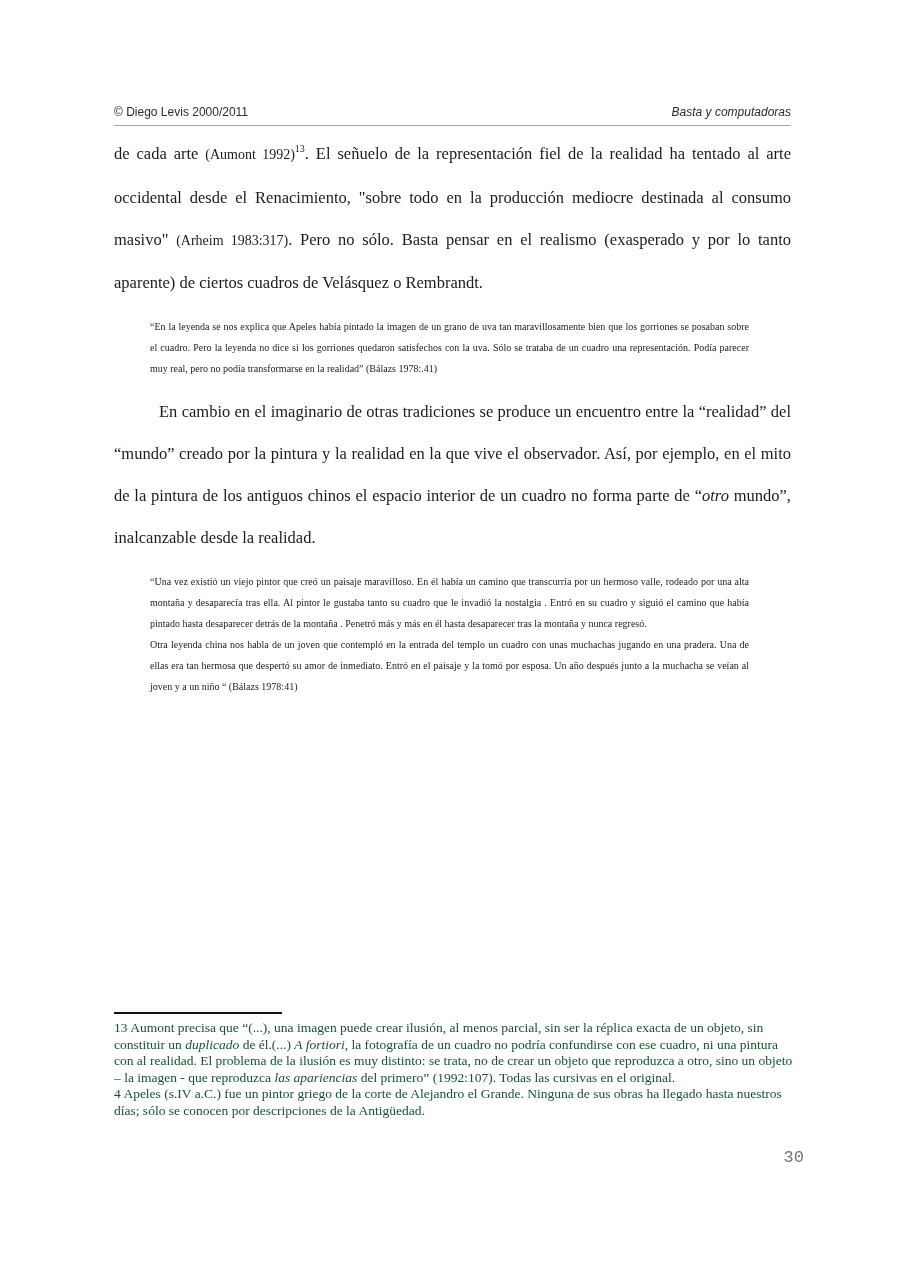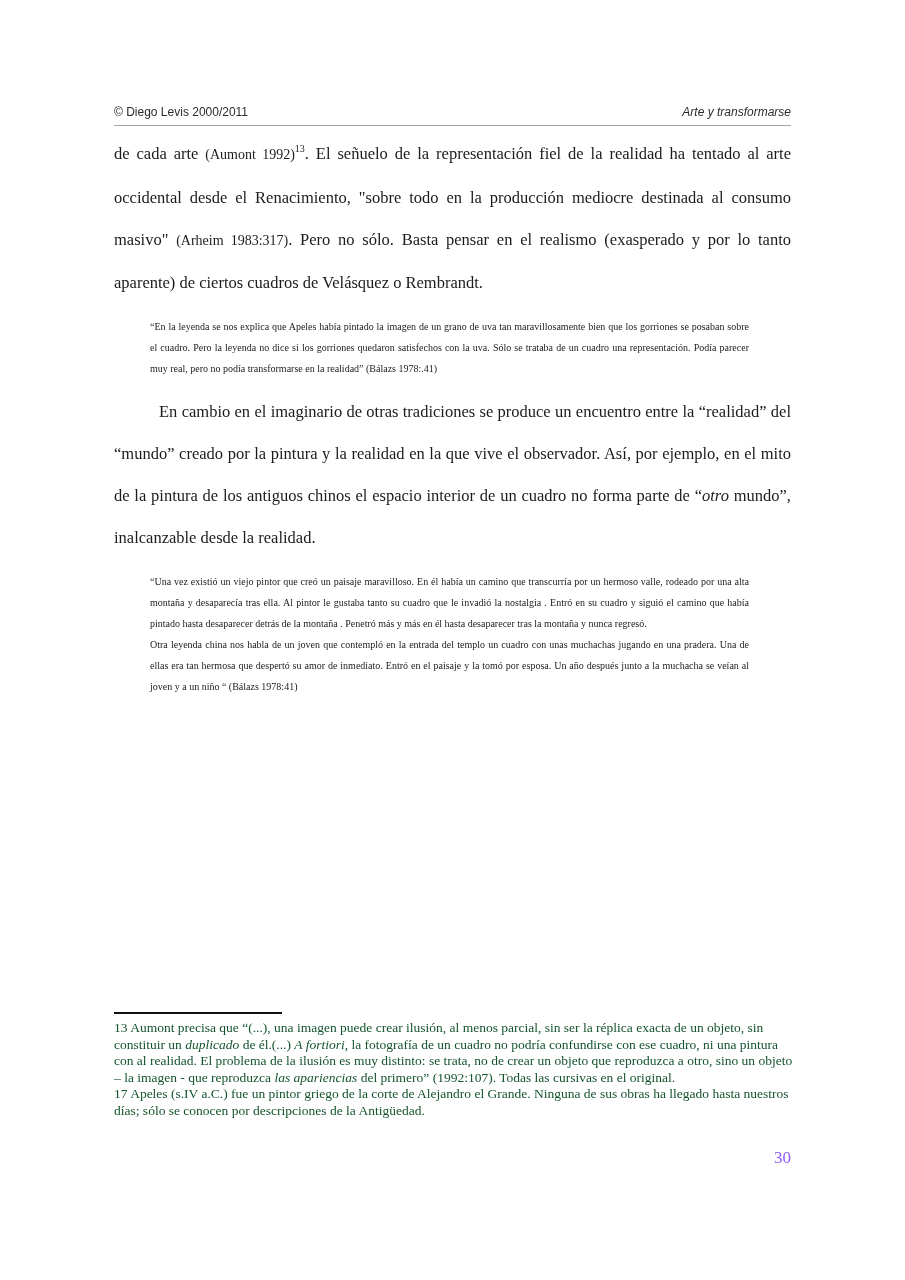--- a/index.html
+++ b/index.html
@@ -59,34 +59,34 @@
     color:#14532d;
   }
   .fn-rule {
     width:168px; height:0;
     border-top:2px solid #111;
     margin-bottom:6px;
   }
   .fn { margin:0; }
   .page-number {
     position:absolute;
-    right:114px; top:1148px;
-    font-family:Liberation Serif, serif;
+    right:101px; top:1148px;
+    font-family:Liberation Mono, monospace;
     font-size:17px;
-    color:#8b5cf6;
+    color:#737373;
   }
 </style>
 </head>
 <body>
 
 <div class="page">
 
   <div class="header">
     <span class="copyright">© Diego Levis 2000/2011</span>
-    <span class="title">Arte y transformarse</span>
+    <span class="title">Basta y computadoras</span>
   </div>
 
   <div class="content">
 
     <p class="para"><span>de cada arte </span><span class="cite">(Aumont 1992)</span><span class="sup">13</span><span>. El señuelo de la representación  fiel de la realidad  ha tentado al arte occidental desde el Renacimiento, "sobre todo en la producción mediocre destinada al consumo masivo" </span><span class="cite">(Arheim 1983:317)</span><span>. Pero no sólo. Basta pensar en el realismo (exasperado y por lo tanto aparente) de ciertos cuadros de Velásquez o Rembrandt.</span></p>
 
 
     <blockquote class="quote">
       <p>“En la leyenda se nos explica que Apeles había pintado la imagen de un grano de uva tan maravillosamente bien que los gorriones se posaban sobre el cuadro. Pero la leyenda no dice si los gorriones quedaron satisfechos con la uva. Sólo se trataba de un cuadro una representación. Podía parecer muy real, pero no podía transformarse en la realidad” (Bálazs 1978:.41)</p>
     </blockquote>
@@ -96,18 +96,18 @@
     <blockquote class="quote">
       <p>“Una vez existió un viejo pintor que creó un paisaje maravilloso. En él había un camino que transcurría  por un hermoso valle, rodeado por una alta montaña y desaparecía tras ella. Al pintor le gustaba tanto su cuadro que le invadió la nostalgia . Entró en su cuadro y siguió el camino que había pintado hasta desaparecer detrás de la montaña . Penetró más y más en él hasta desaparecer  tras la montaña y nunca regresó.</p>
       <p>Otra leyenda china nos habla de un joven que  contempló en la entrada del templo un cuadro con unas muchachas jugando en una pradera. Una de ellas era tan hermosa que despertó su amor de inmediato. Entró en el paisaje y la tomó por esposa. Un año después junto a la muchacha se veían al joven y a un niño “ (Bálazs 1978:41)</p>
     </blockquote>
 
   </div>
 
   <div class="footnotes">
     <div class="fn-rule"></div>
     <p class="fn"><span>13  Aumont precisa que “(...), una imagen puede crear ilusión, al menos parcial, sin ser la réplica exacta de un objeto, sin constituir un </span><span class="em">duplicado</span><span> de  él.(...) </span><span class="em">A fortiori,</span><span> la fotografía de un cuadro no podría confundirse con ese cuadro, ni una pintura con al realidad. El problema de la ilusión es muy distinto: se trata, no de crear un objeto que reproduzca a otro, sino un objeto – la imagen - que reproduzca </span><span class="em">las apariencias</span><span>  del primero” (1992:107). Todas las cursivas en el original.</span></p>
-    <p class="fn"><span>17 Apeles (s.IV a.C.) fue  un pintor griego de la corte de Alejandro el Grande. Ninguna de sus obras ha llegado hasta nuestros días; sólo se conocen por descripciones de la Antigüedad.</span></p>
+    <p class="fn"><span>4 Apeles (s.IV a.C.) fue  un pintor griego de la corte de Alejandro el Grande. Ninguna de sus obras ha llegado hasta nuestros días; sólo se conocen por descripciones de la Antigüedad.</span></p>
   </div>
 
   <div class="page-number">30</div>
 
 </div>
 
 </body></html>

